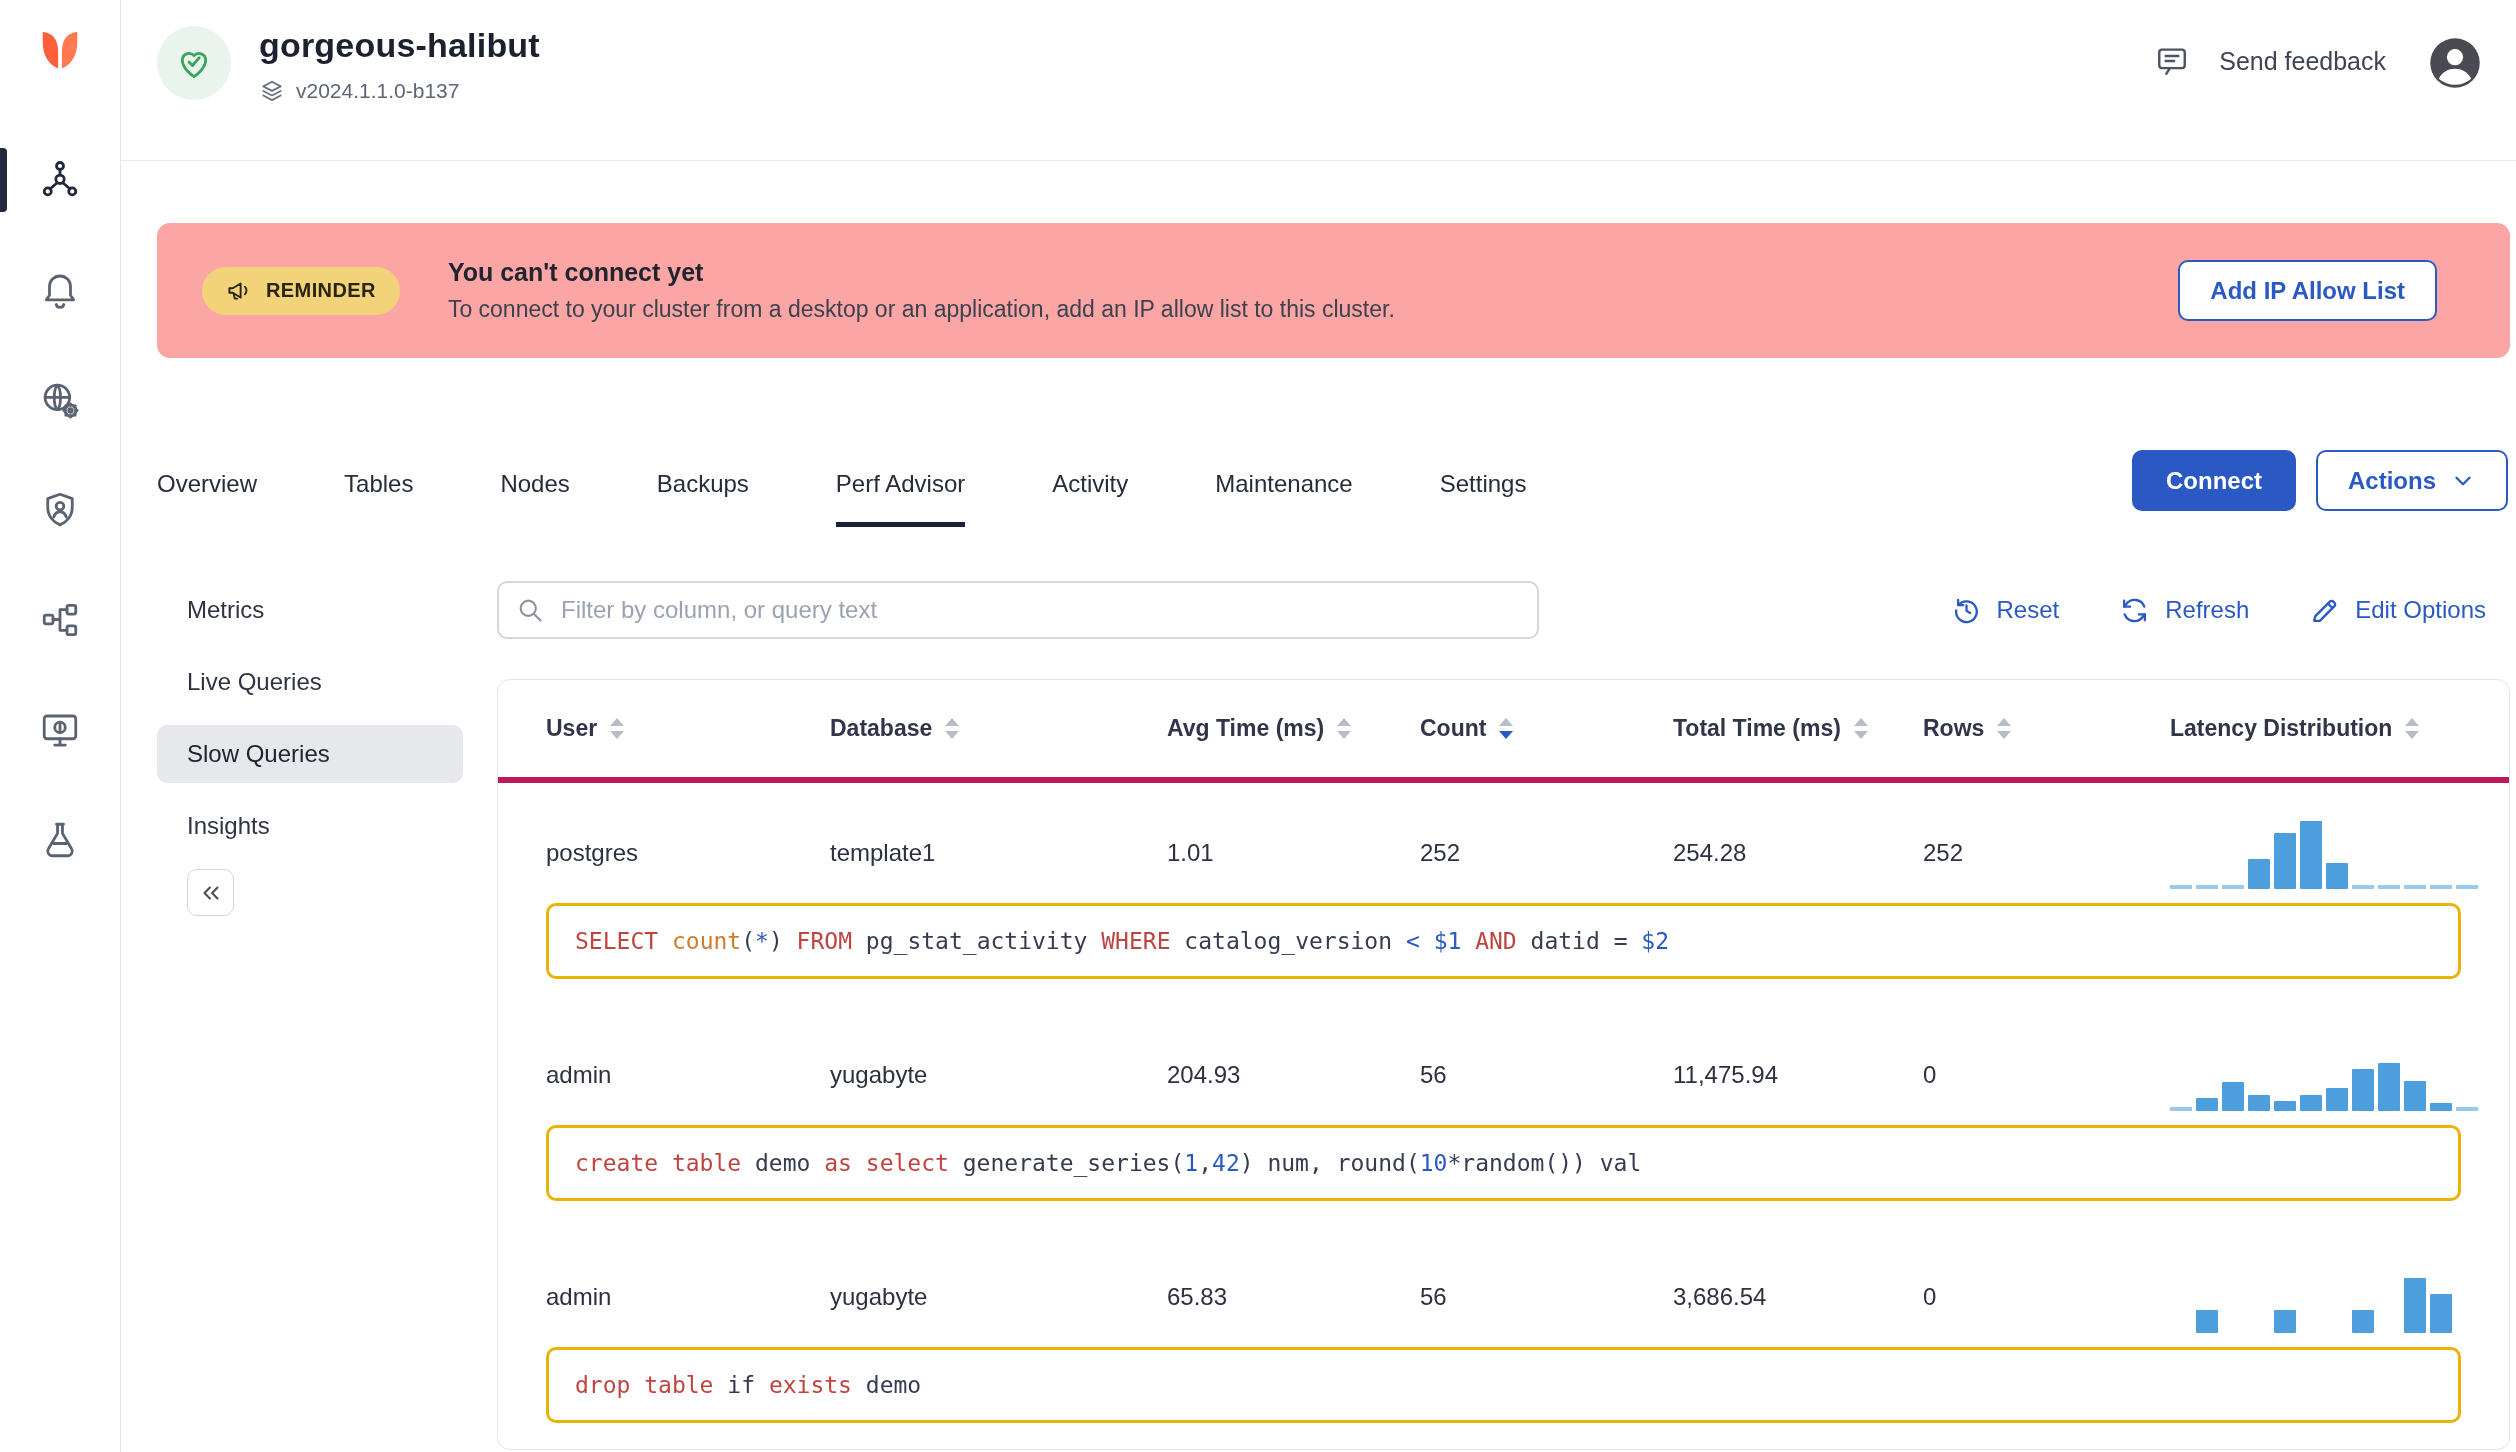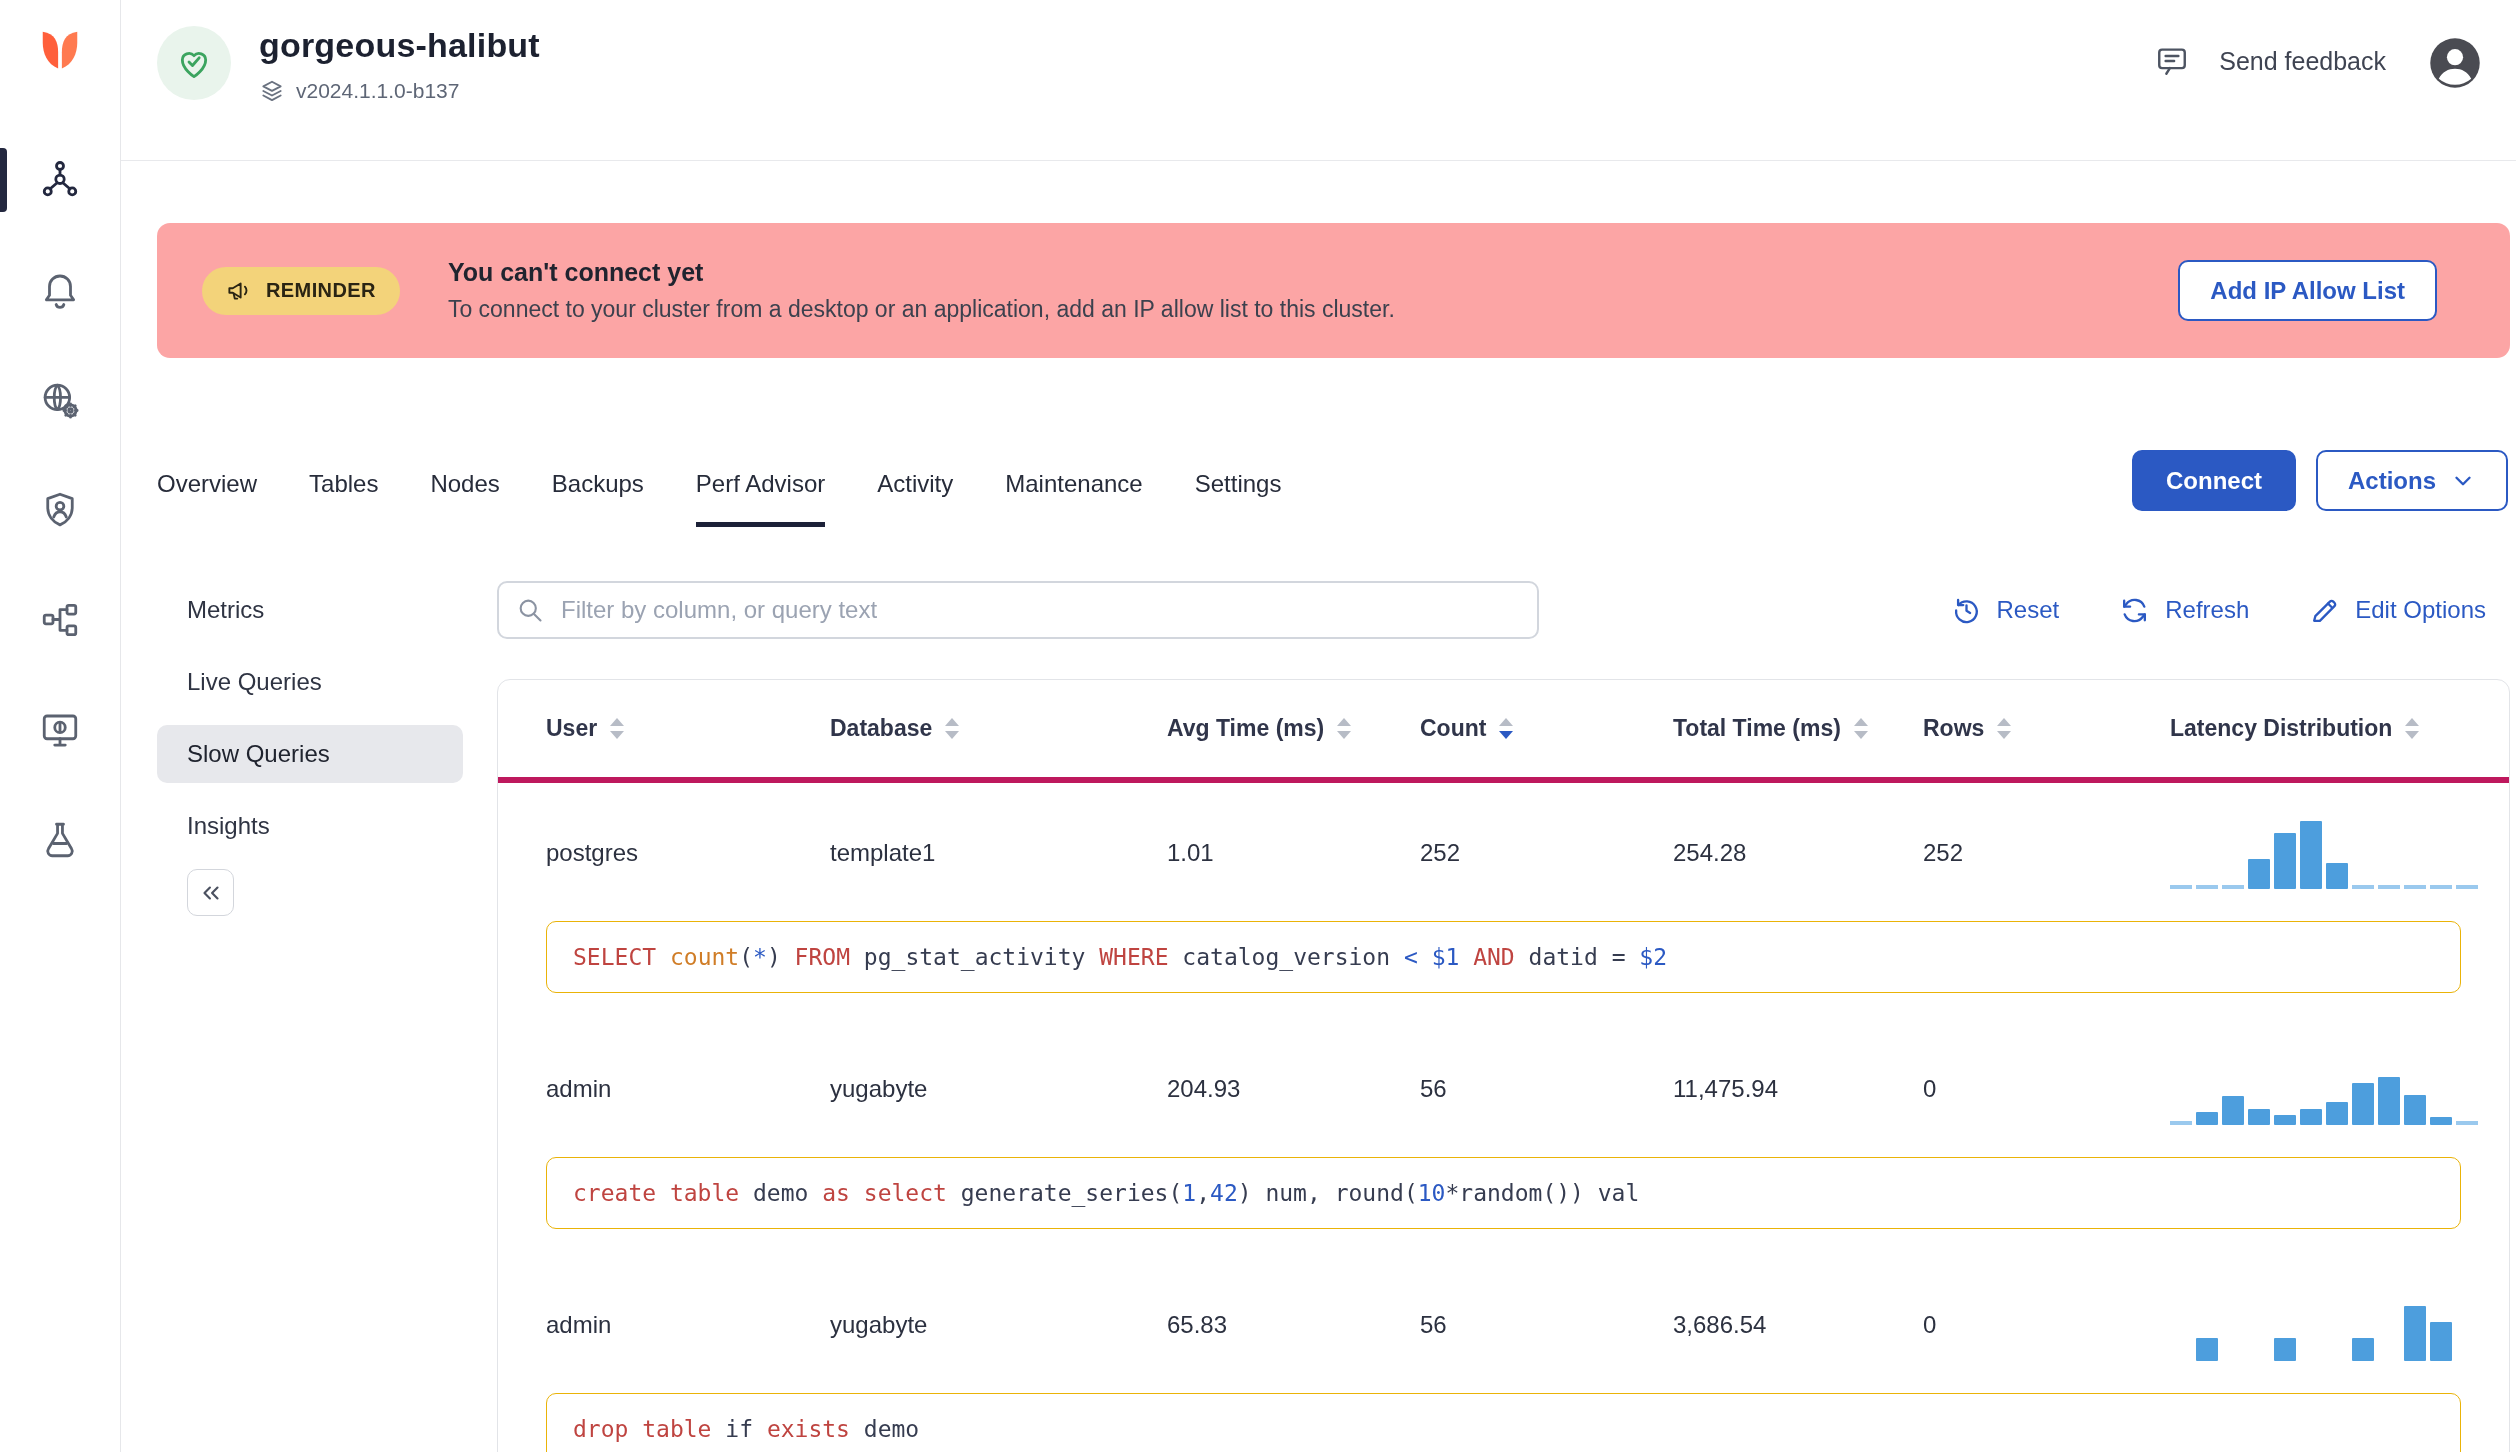--- a/index.html
+++ b/index.html
@@ -61,21 +61,21 @@
   
   .btn { height: 61px; border-radius: 10px; font-size: 24px; font-weight: 600;
     font-family: inherit; cursor: pointer; display: inline-flex; align-items: center; gap: 14px; }
   .btn.outline { background: #fff; border: 2px solid #2B59C3; color: #2B59C3; padding: 0 30px; }
   .btn.primary { background: #2B59C3; border: 2px solid #2B59C3; color: #fff; padding: 0 32px; }
   .btn svg { width: 26px; height: 26px; }
 
   
   .tabs-row { display: flex; justify-content: space-between; align-items: flex-end;
     margin-top: 92px; padding: 0 8px 0 36px; }
-  .tabs { display: flex; gap: 52px; }
+  .tabs { display: flex; gap: 87px; }
   .tab { font-size: 24px; color: #272c3a; padding-bottom: 24px; border-bottom: 5px solid transparent;
     cursor: pointer; white-space: nowrap; }
   .tab.active { border-bottom-color: #1c2138; }
   .tab-actions { display: flex; gap: 20px; margin-bottom: 16px; }
 
   
   .content { display: flex; margin-top: 54px; padding: 0 6px 0 36px; flex: 1; min-height: 0; }
   .subnav { flex: 0 0 306px; width: 306px; }
   .subnav-item { height: 58px; display: flex; align-items: center; padding: 0 30px;
     font-size: 24px; color: #2f3443; border-radius: 10px; margin-bottom: 14px; cursor: pointer; }
@@ -109,21 +109,21 @@
   .tri.down.on { border-top-color: #2B59C3; }
 
   .row-block { padding: 26px 48px 0 48px; }
   .cells { align-items: center; min-height: 88px; font-size: 24px; color: #2c3140; }
   .hist { display: flex; align-items: flex-end; gap: 4px; height: 72px; }
   .hist span { display: inline-block; }
   .hist-bar { width: 22px; background: #4d9edd; border-radius: 1px; }
   .hist-dash { width: 22px; height: 4px; background: #9ac9ee; }
   .hist-gap { width: 22px; height: 0; }
 
-  .query-box { border: 1px solid #eab308; border-radius: 10px; padding: 15px 26px; margin: 24px 0 26px 0;
+  .query-box { border: 3px solid #eab308; border-radius: 10px; padding: 15px 26px; margin: 6px 0 26px 0;
     font-family: "DejaVu Sans Mono", monospace; font-size: 23px; line-height: 40px;
     color: #363c50; white-space: nowrap; overflow: hidden; background: #fff; }
   .tok-kw { color: #bf4440; }
   .tok-num { color: #2b59c3; }
   .tok-fn { color: #d07d27; }
   .tok-p { color: #363c50; }
 </style>
 </head>
 <body>
 

